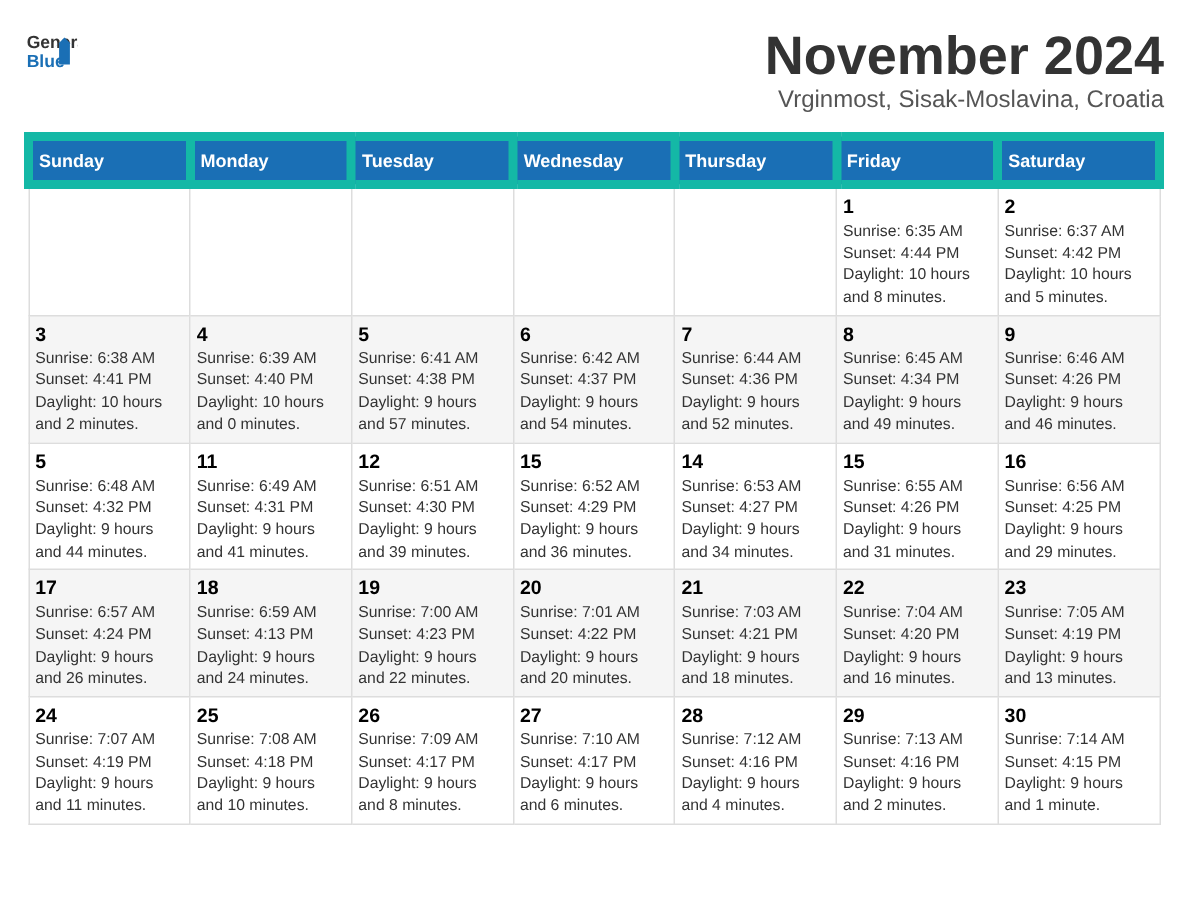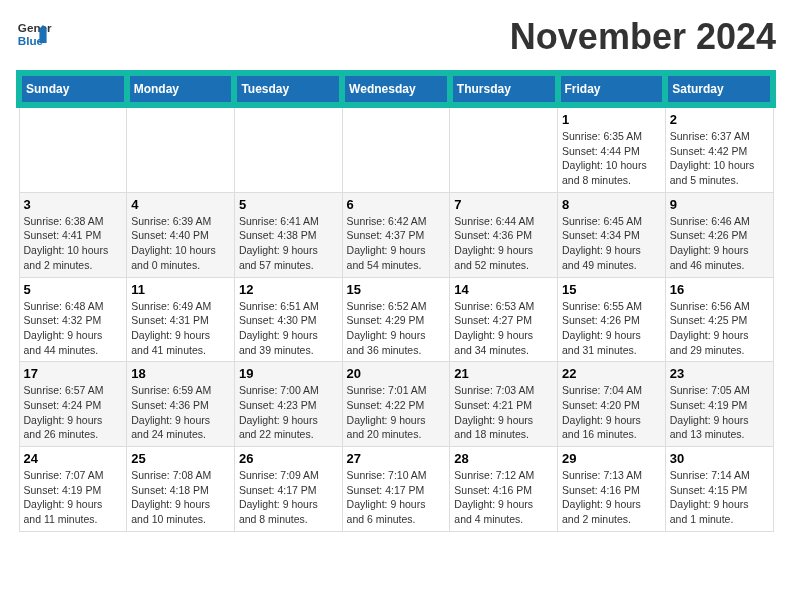--- a/index.html
+++ b/index.html
@@ -85,20 +85,21 @@
 <div class="header-area">
   <div class="logo">
     <svg class="logo-icon" viewBox="0 0 40 40">
       <text x="2" y="18" font-size="13" font-weight="bold" fill="#333">General</text>
       <text x="2" y="32" font-size="13" font-weight="bold" fill="#1a6fb5">Blue</text>
       <polygon points="30,10 38,18 34,14 34,30 26,30 26,14 22,18" fill="#1a6fb5"></polygon>
     </svg>
   </div>
   <div class="title-area">
     <div class="main-title">November 2024</div>
+    <div class="subtitle">Vrginmost, Sisak-Moslavina, Croatia</div>
   </div>
 </div>
 
 <table>
   <thead>
     <tr id="weekday-header">
     <th>Sunday</th>
         <th>Monday</th>
         <th>Tuesday</th>
         <th>Wednesday</th>
@@ -218,21 +219,21 @@
       <tr>
         <td>
           <span class="day-num">17</span>
           <div class="day-info" style="white-space: pre-line;">Sunrise: 6:57 AM
 Sunset: 4:24 PM
 Daylight: 9 hours and 26 minutes.</div>
         </td>
         <td>
           <span class="day-num">18</span>
           <div class="day-info" style="white-space: pre-line;">Sunrise: 6:59 AM
-Sunset: 4:36 PM
+Sunset: 4:13 PM
 Daylight: 9 hours and 24 minutes.</div>
         </td>
         <td>
           <span class="day-num">19</span>
           <div class="day-info" style="white-space: pre-line;">Sunrise: 7:00 AM
 Sunset: 4:23 PM
 Daylight: 9 hours and 22 minutes.</div>
         </td>
         <td>
           <span class="day-num">20</span>

